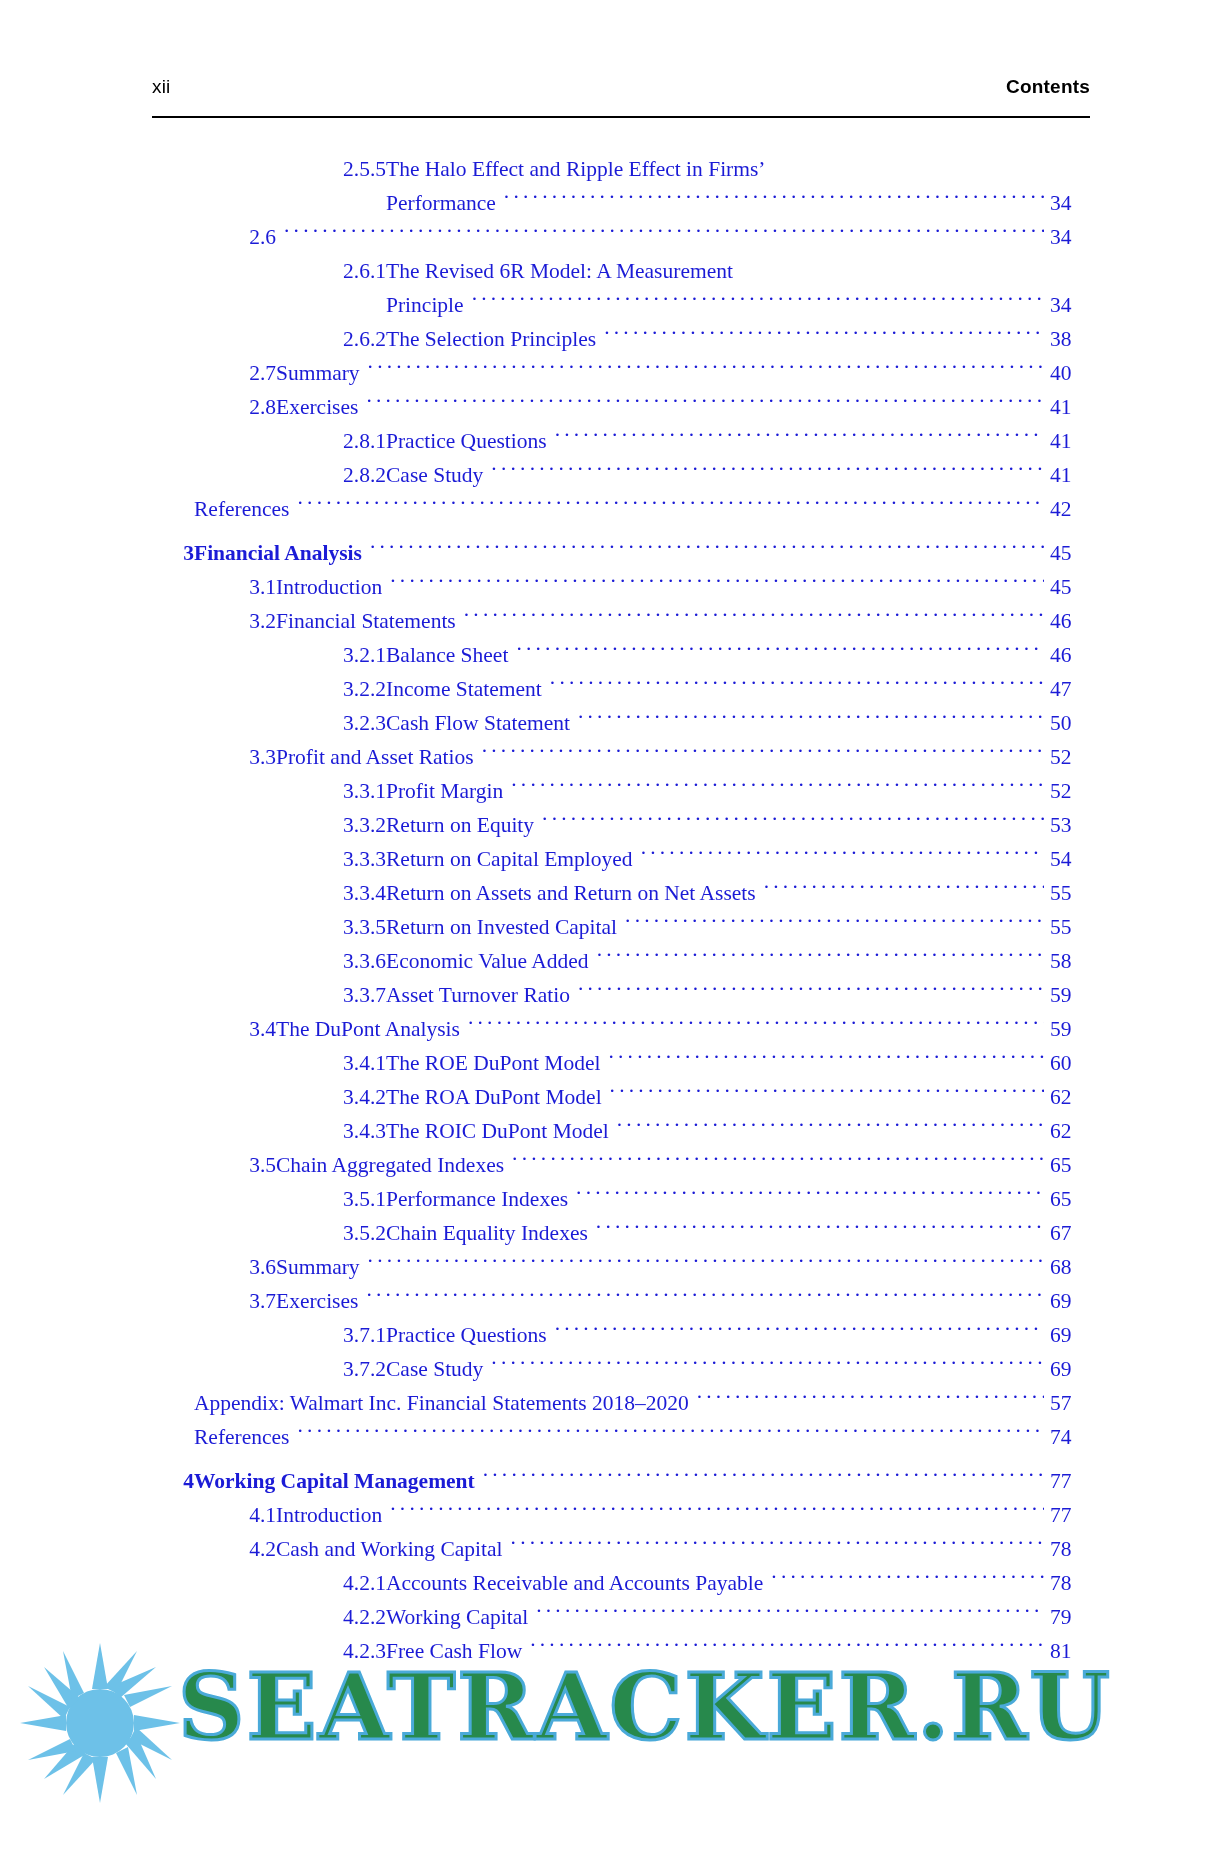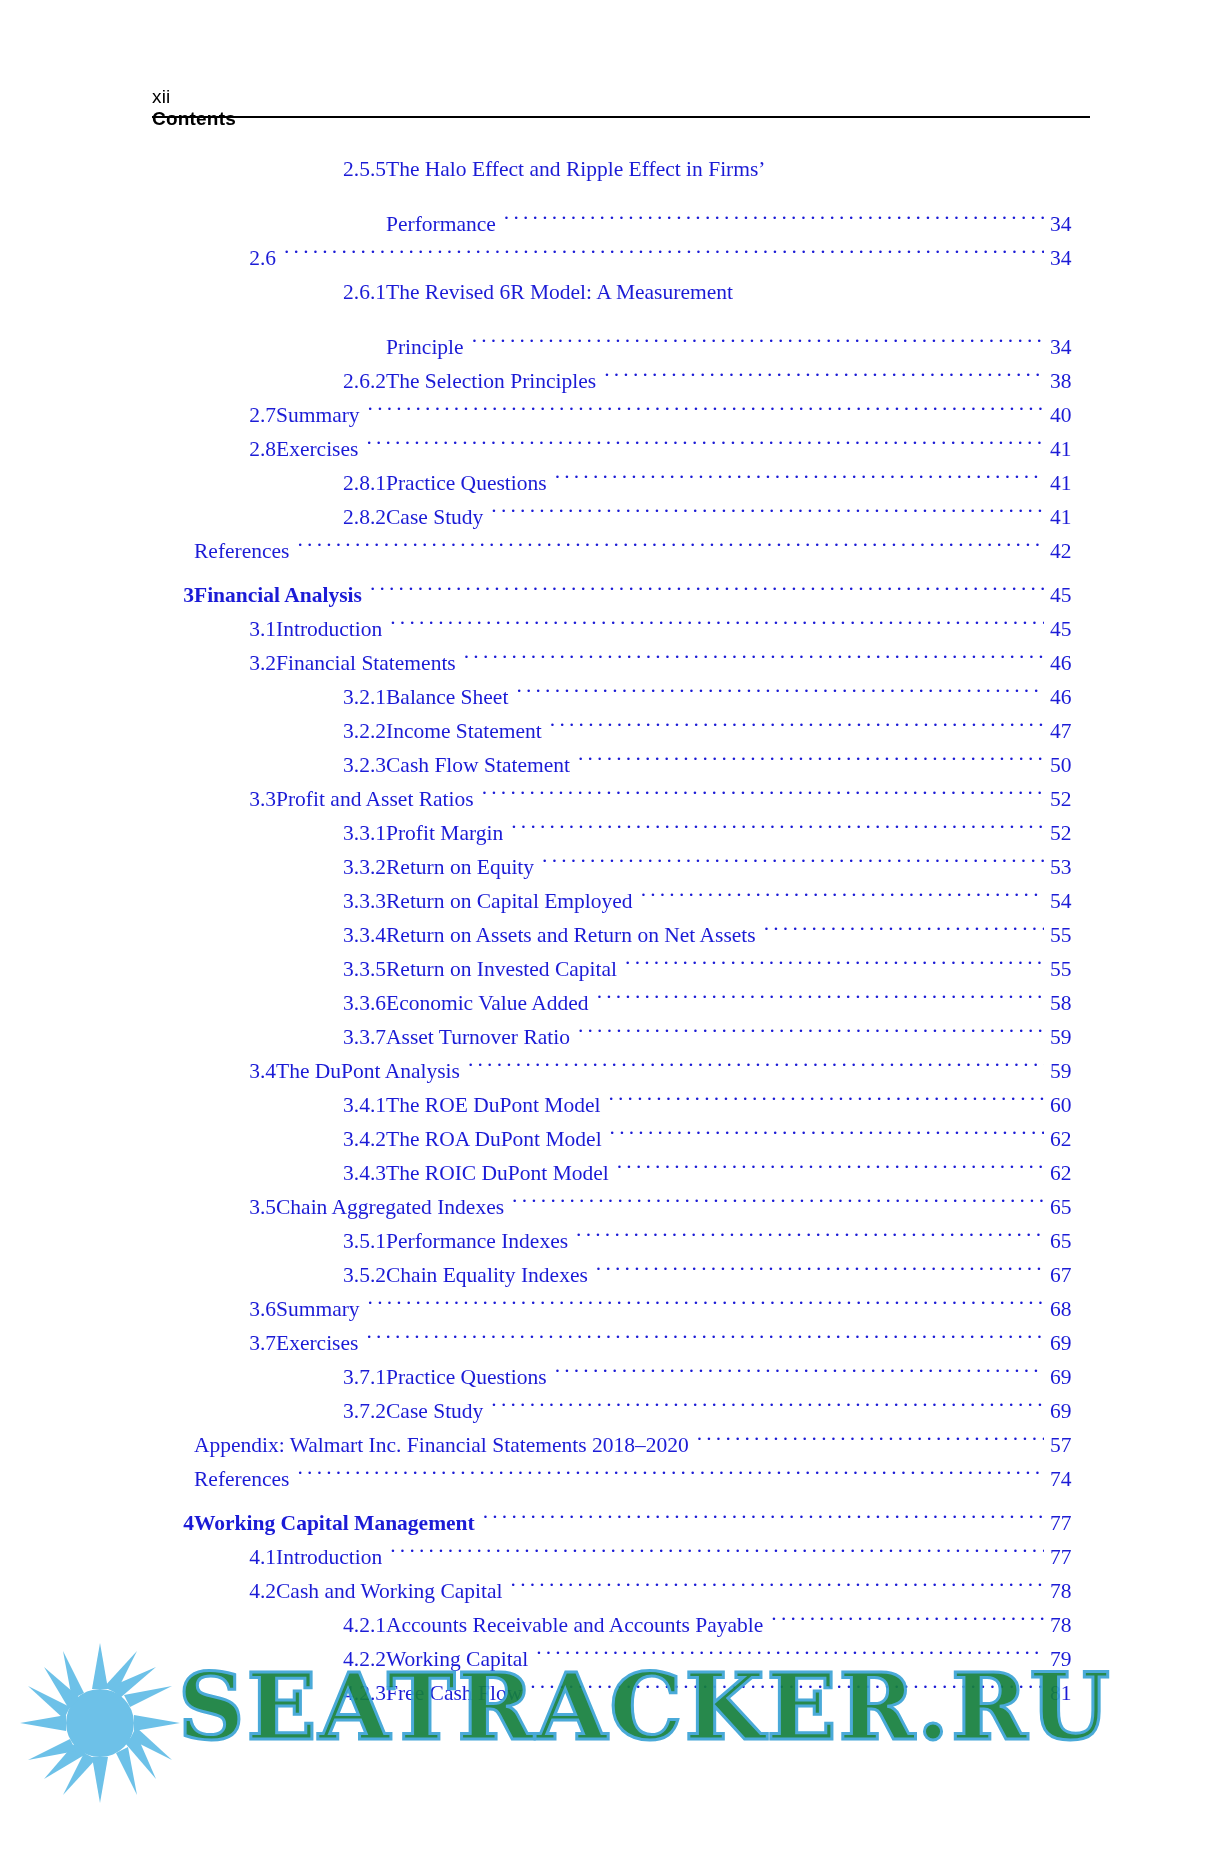--- a/index.html
+++ b/index.html
@@ -19,29 +19,28 @@
     position: absolute;
     left: 0;
     top: 0;
     width: 1221px;
     height: 1851px;
   }
   
   .header {
     position: absolute;
     left: 152px;
-    top: 86px;
+    top: 76px;
     width: 938px;
     display: flex;
     justify-content: space-between;
     align-items: baseline;
     font-family: "Liberation Sans", sans-serif;
     font-size: 19px;
     color: #000000;
-    flex-direction: column;
   }
   .header .folio { letter-spacing: 0.2px; }
   .header .title { letter-spacing: 0.2px; font-weight: bold; }
   .header-rule {
     position: absolute;
     left: 152px;
     top: 116px;
     width: 938px;
     height: 2px;
     background: #000000;
@@ -93,21 +92,20 @@
     white-space: nowrap;
   }
   .page-no {
     flex: 0 0 auto;
     width: 40px;
   }
   .cont {
     display: flex;
     width: 100%;
     white-space: nowrap;
-    margin-top: 21px;
   }
   .cont .label { flex: 0 0 auto; }
   
   .cont-2 .label { margin-left: 234px; }
   .gap-before { margin-top: 10px; }
 
   
   .watermark {
     position: absolute;
     left: 0;

